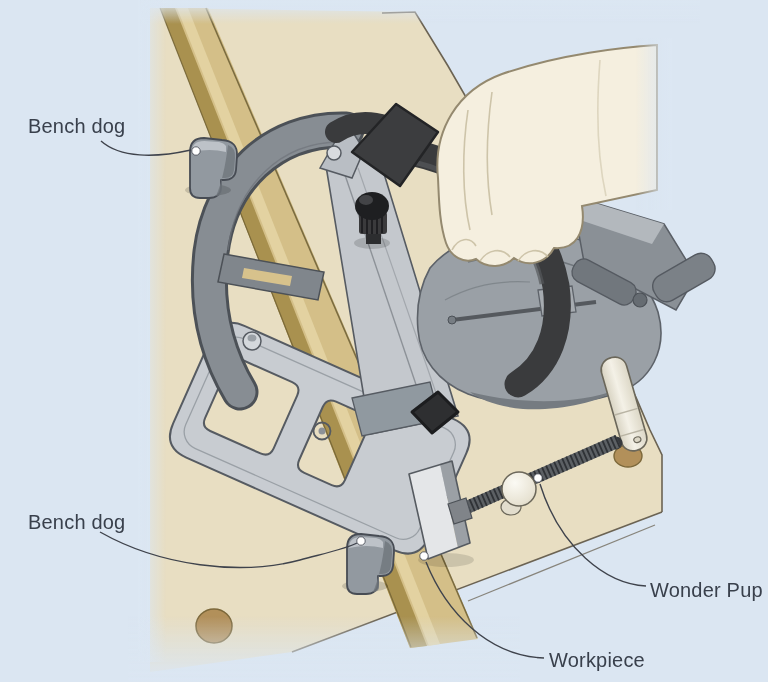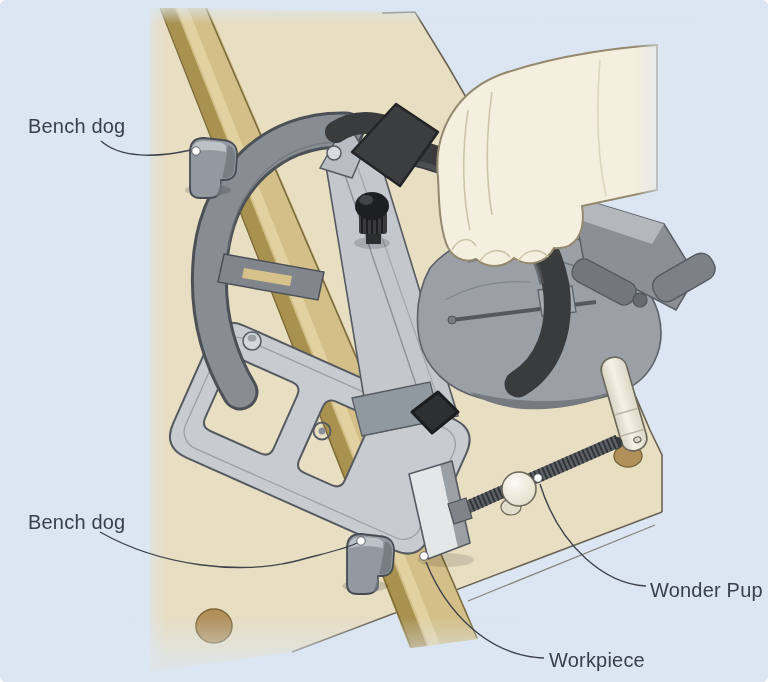--- a/index.html
+++ b/index.html
@@ -2,21 +2,20 @@
 <html style="--c-background: #dbe6f2; --c-bench: #e8dec2; --c-workpiece_face: #d4bf88; --c-workpiece_edge: #a9914f; --c-tool_light_gray: #c8ccd1; --c-tool_mid_gray: #9aa0a6; --c-tool_dark: #3a3b3d; --c-hand: #f5efdf; --c-clamp_white: #eeeade; --c-dog_hole_brown: #b2905a; --c-label_text: #39404c; --c-leader_line: #3f434c;"><head>
 <meta charset="utf-8">
 <style>
   html,body{margin:0;padding:0;}
   .stage{
     position:relative;
     width:768px;height:682px;
     background:var(--c-background,#dbe6f2);
     overflow:hidden;
     font-family:"Liberation Sans", sans-serif;
-    border-radius:6px;
   }
   .stage svg{position:absolute;left:0;top:0;}
   text.callout{
     fill:var(--c-label_text,#39404c);
     font-family:"Liberation Sans", sans-serif;
     font-size:20px;
     letter-spacing:.2px;
   }
 </style>
 </head>

